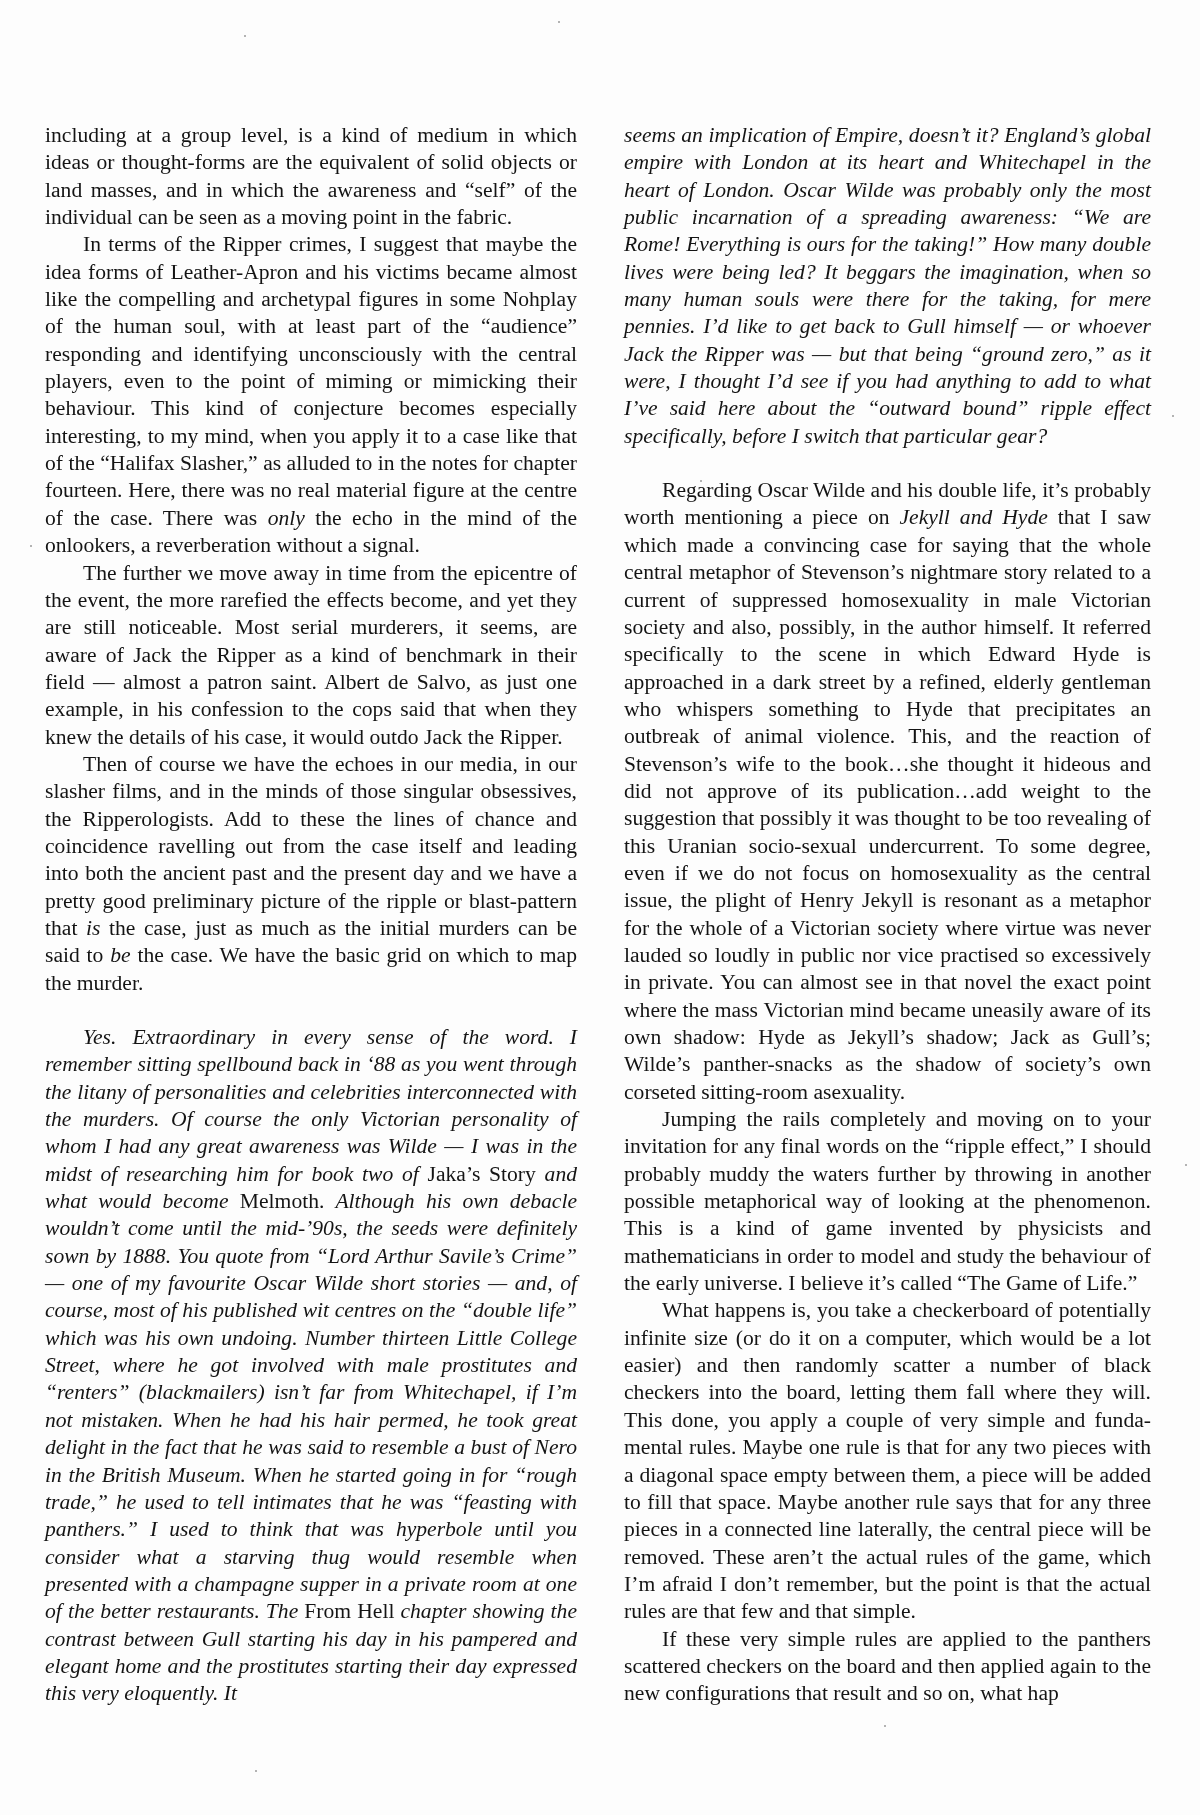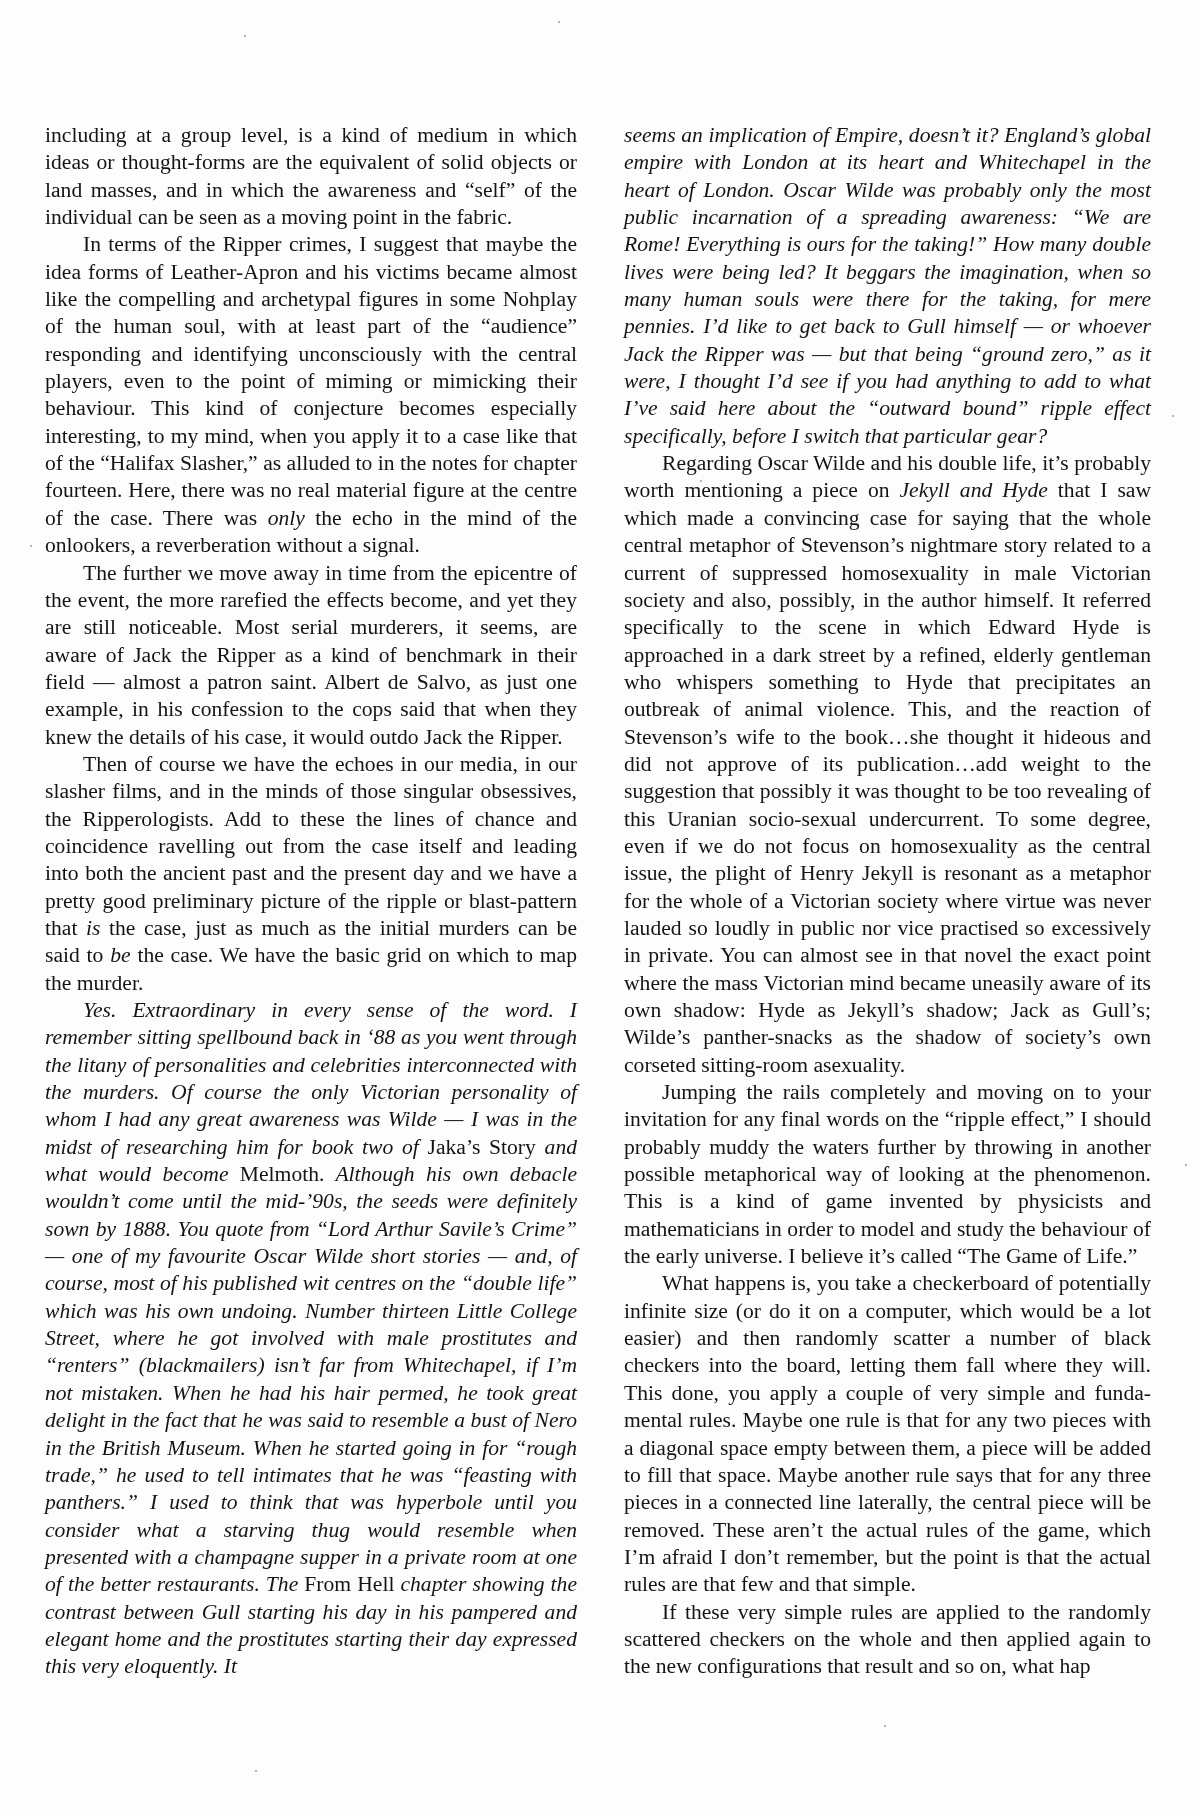--- a/index.html
+++ b/index.html
@@ -29,21 +29,21 @@
       hyphens: manual;
       word-spacing: 0px;
     }
     .col-left  { left: 45px;  width: 532px; }
     .col-right { left: 624px; width: 527px; }
     .col p {
       margin: 0;
       text-indent: 38px;
     }
     .col p.noindent { text-indent: 0; }
-    .col p.gap-before { }
+    .col p.gap-before { margin-top: 27px; }
     .col p.question { font-style: italic; }
     .speck {
       position: absolute;
       width: 2px; height: 2px;
       background: #9a9a9a;
       border-radius: 50%;
     }
   </style>
 </head>
 <body>
@@ -54,21 +54,21 @@
       <p><span style="font-style: normal;">In terms of the Ripper crimes, I suggest that maybe the idea forms of Leather-Apron and his victims became almost like the compelling and archetypal figures in some Nohplay of the human soul, with at least part of the “audience” responding and identifying unconsciously with the central players, even to the point of miming or mimicking their behaviour. This kind of conjecture be­comes especially interesting, to my mind, when you apply it to a case like that of the “Halifax Slasher,” as alluded to in the notes for chapter fourteen.  Here, there was no real material figure at the centre of the case.  There was </span><span style="font-style: italic;">only</span><span style="font-style: normal;"> the echo in the mind of the onlookers, a reverberation without a signal.</span></p>
       <p><span style="font-style: normal;">The further we move away in time from the epicentre of the event, the more rarefied the effects become, and yet they are still noticeable.  Most serial murderers, it seems, are aware of Jack the Ripper as a kind of benchmark in their field — almost a patron saint.  Albert de Salvo, as just one example, in his confession to the cops said that when they knew the details of his case, it would outdo Jack the Ripper.</span></p>
       <p><span style="font-style: normal;">Then of course we have the echoes in our media, in our slasher films, and in the minds of those singular ob­sessives, the Ripperologists. Add to these the lines of chance and coincidence ravelling out from the case itself and leading into both the ancient past and the present day and we have a pretty good preliminary picture of the rip­ple or blast-pattern that </span><span style="font-style: italic;">is</span><span style="font-style: normal;"> the case, just as much as the initial murders can be said to </span><span style="font-style: italic;">be</span><span style="font-style: normal;"> the case.  We have the basic grid on which to map the murder.</span></p>
       <p class="question gap-before"><span style="font-style: italic;">Yes.  Extraordinary in every sense of the word.  I remember sitting spellbound back in ‘88 as you went through the litany of personalities and celebrities inter­connected with the murders.  Of course the only Victorian personality of whom I had any great awareness was Wilde — I was in the midst of researching him for book two of </span><span style="font-style: normal;">Jaka’s Story</span><span style="font-style: italic;"> and what would become </span><span style="font-style: normal;">Melmoth.</span><span style="font-style: italic;"> Although his own debacle wouldn’t come until the mid-’90s, the seeds were definitely sown by 1888.  You quote from “Lord Arthur Savile’s Crime” — one of my favour­ite Oscar Wilde short stories — and, of course, most of his published wit centres on the “double life” which was his own undoing.  Number thirteen Little College Street, where he got involved with male prostitutes and “renters” (blackmailers) isn’t far from Whitechapel, if I’m not mistaken.  When he had his hair permed, he took great delight in the fact that he was said to resemble a bust of Nero in the British Museum.  When he started going in for “rough trade,” he used to tell intimates that he was “feasting with panthers.”  I used to think that was hyperbole until you consider what a starving thug would resemble when presented with a champagne supper in a private room at one of the better restaurants.  The </span><span style="font-style: normal;">From Hell</span><span style="font-style: italic;"> chapter showing the contrast between Gull starting his day in his pampered and elegant home and the prosti­tutes starting their day expressed this very eloquently.  It</span></p>
     </div>
   <div class="col col-right" id="col-right">
       <p class="question noindent"><span style="font-style: italic;">seems an implication of Empire, doesn’t it?  England’s global empire with London at its heart and Whitechapel in the heart of London.  Oscar Wilde was probably only the most public incarnation of a spreading awareness: “We are Rome!  Everything is ours for the taking!”  How many double lives were being led?  It beggars the imagi­nation, when so many human souls were there for the taking, for mere pennies.  I’d like to get back to Gull him­self — or whoever Jack the Ripper was — but that being “ground zero,” as it were, I thought I’d see if you had anything to add to what I’ve said here about the “outward bound” ripple effect specifically, before I switch that particular gear?</span></p>
       <p class="gap-before"><span style="font-style: normal;">Regarding Oscar Wilde and his double life, it’s probably worth mentioning a piece on </span><span style="font-style: italic;">Jekyll and Hyde</span><span style="font-style: normal;"> that I saw which made a convincing case for saying that the whole central metaphor of Stevenson’s nightmare story related to a current of suppressed homosexuality in male Victorian society and also, possibly, in the author himself.  It referred specifically to the scene in which Edward Hyde is approached in a dark street by a refined, elderly gentleman who whispers something to Hyde that precipitates an outbreak of animal violence.  This, and the reaction of Stevenson’s wife to the book…she thought it hideous and did not approve of its publication…add weight to the suggestion that possibly it was thought to be too revealing of this Uranian socio-sexual undercurrent. To some degree, even if we do not focus on homosexual­ity as the central issue, the plight of Henry Jekyll is reso­nant as a metaphor for the whole of a Victorian society where virtue was never lauded so loudly in public nor vice practised so excessively in private.  You can almost see in that novel the exact point where the mass Victorian mind became uneasily aware of its own shadow:  Hyde as Jekyll’s shadow; Jack as Gull’s; Wilde’s panther-snacks as the shadow of society’s own corseted sitting-room asexuality.</span></p>
       <p><span style="font-style: normal;">Jumping the rails completely and moving on to your invitation for any final words on the “ripple effect,” I should probably muddy the waters further by throwing in another possible metaphorical way of looking at the phe­nomenon.  This is a kind of game invented by physicists and mathematicians in order to model and study the be­haviour of the early universe.  I believe it’s called “The Game of Life.”</span></p>
       <p><span style="font-style: normal;">What happens is, you take a checkerboard of poten­tially infinite size (or do it on a computer, which would be a lot easier) and then randomly scatter a number of black checkers into the board, letting them fall where they will. This done, you apply a couple of very simple and funda­mental rules.  Maybe one rule is that for any two pieces with a diagonal space empty between them, a piece will be added to fill that space.  Maybe another rule says that for any three pieces in a connected line laterally, the cen­tral piece will be removed.  These aren’t the actual rules of the game, which I’m afraid I don’t remember, but the point is that the actual rules are that few and that simple.</span></p>
-      <p><span style="font-style: normal;">If these very simple rules are applied to the randomly scattered checkers on the whole and then applied again to the new configurations that result and so on, what hap­</span></p>
+      <p><span style="font-style: normal;">If these very simple rules are applied to the panthers scattered checkers on the board and then applied again to the new configurations that result and so on, what hap­</span></p>
     </div>
 
   <span class="speck" style="left:244px;top:35px"></span>
   <span class="speck" style="left:558px;top:21px"></span>
   <span class="speck" style="left:30px;top:545px"></span>
   <span class="speck" style="left:1172px;top:415px"></span>
   <span class="speck" style="left:1185px;top:1164px"></span>
   <span class="speck" style="left:700px;top:480px"></span>
   <span class="speck" style="left:884px;top:1725px"></span>
   <span class="speck" style="left:255px;top:1770px"></span>

